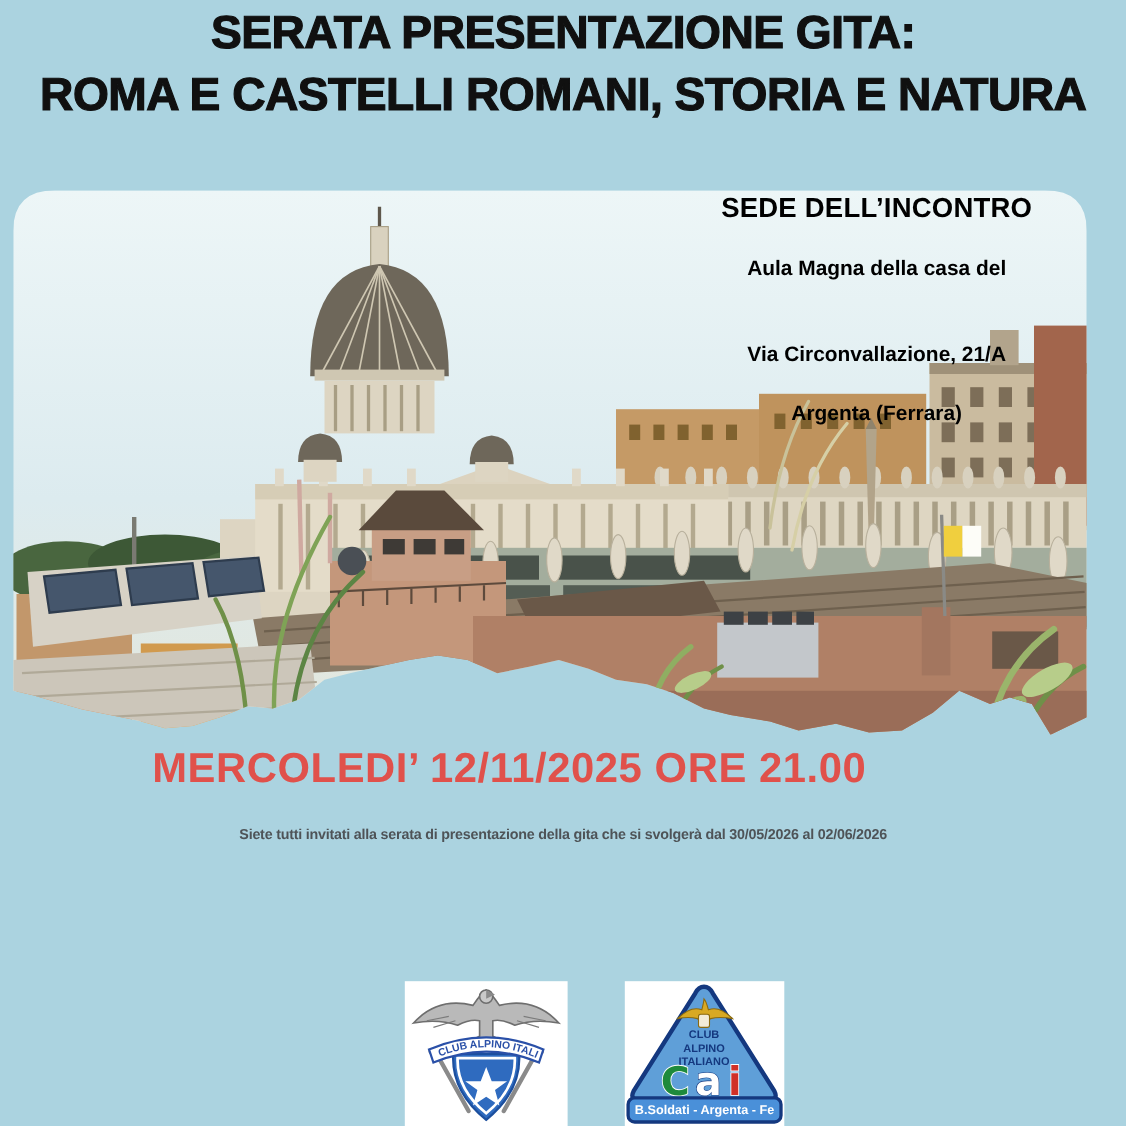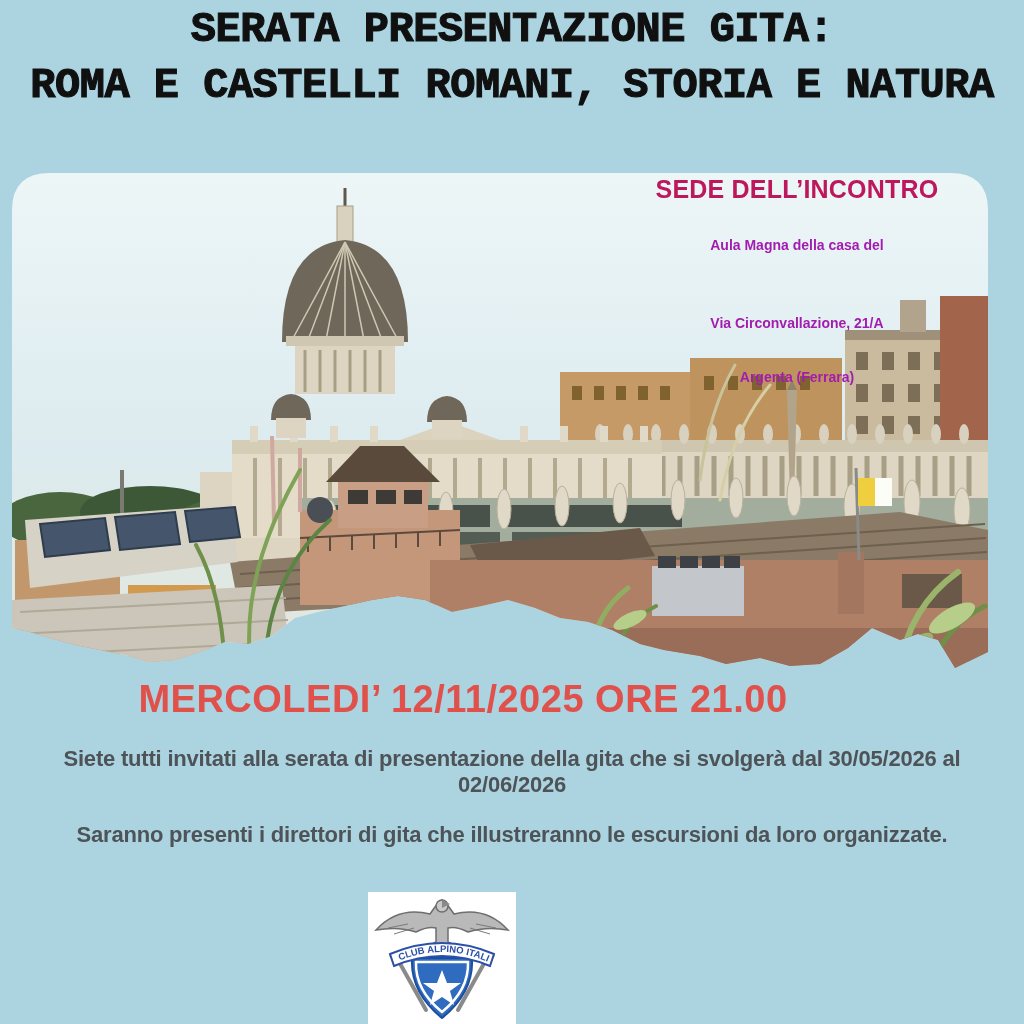--- a/index.html
+++ b/index.html
@@ -3,43 +3,43 @@
 <meta charset="utf-8">
 <style>
   html,body{margin:0;padding:0;}
   .poster{
     position:relative;width:1024px;height:1024px;overflow:hidden;
     background:#abd3e0;font-family:"Liberation Sans",sans-serif;
   }
   
   .title{
     position:absolute;top:2px;left:0;width:1024px;text-align:center;
-    color:#101010;font-family:Liberation Mono, monospace;font-weight:bold;
+    color:#101010;font-family:Liberation Sans, sans-serif;font-weight:bold;
   }
   .title .line{font-size:42px;line-height:56px;letter-spacing:-0.5px;
     -webkit-text-stroke:1.1px #101010;white-space:nowrap;}
   
   .photo-svg{position:absolute;top:0;left:0;}
   
   .venue{
     position:absolute;top:175px;left:632px;width:330px;text-align:center;
   }
-  .venue .heading{color:#be185d;font-size:25px;font-weight:bold;letter-spacing:0.2px;margin-bottom:22px;}
-  .venue .addr{color:#a21caf;font-size:14px;font-weight:bold;line-height:26px;margin-top:28px;}
+  .venue .heading{color:#000000;font-size:25px;font-weight:bold;letter-spacing:0.2px;margin-bottom:22px;}
+  .venue .addr{color:#000000;font-size:19px;font-weight:bold;line-height:26px;margin-top:28px;}
   .venue .gap{height:24px;}
   
   .date{
     position:absolute;top:678px;left:0;width:926px;text-align:center;
     color:#e0514b;font-size:38px;font-weight:bold;letter-spacing:0.5px;
   }
   
   .body-copy{position:absolute;top:746px;left:12px;width:1000px;text-align:center;}
   .body-copy p{
     margin:0 auto 24px auto;max-width:1000px;
-    color:#4e5357;font-size:22px;font-weight:bold;line-height:26px;letter-spacing:-0.2px;
+    color:#4e5357;font-size:13px;font-weight:bold;line-height:26px;letter-spacing:-0.2px;
   }
   
   .logo-card{position:absolute;background:#ffffff;}
   .logo-left{top:892px;left:368px;width:148px;height:132px;}
   .logo-right{top:892px;left:568px;width:145px;height:132px;}
 </style>
 </head>
 <body>
 
 <div class="poster">
@@ -365,21 +365,20 @@
     <div class="addr">Aula Magna della casa del</div>
     <div class="gap"></div>
     <div class="addr">Via Circonvallazione, 21/A</div>
     <div class="addr">Argenta (Ferrara)</div>
   </div>
 
   <div class="date">MERCOLEDI’ 12/11/2025 ORE 21.00</div>
 
   <div class="body-copy">
     <p>Siete tutti invitati alla serata di presentazione della gita che si svolgerà dal 30/05/2026 al 02/06/2026</p>
-    <p>Saranno presenti i direttori di gita che illustreranno le escursioni da loro organizzate.</p>
   </div>
 
   <div class="logo-card logo-left">
     <svg width="148" height="132" viewBox="0 0 148 132" aria-hidden="true">
       <defs>
         <path id="bannerArc" d="M 28 70 Q 74 50 120 70"></path>
       </defs>
 
       <g>
         <path d="M 8 38 Q 30 14 62 22 Q 70 10 74 8 Q 78 10 86 22 Q 118 14 140 38
@@ -410,14 +409,43 @@
 
       <g>
         <path d="M 22 62 Q 74 40 126 62 L 122 74 Q 74 54 26 74 Z" fill="#ffffff" stroke="#2a50a8" stroke-width="2"></path>
         <text font-family="Liberation Sans, sans-serif" font-size="9.5" font-weight="bold" fill="#2a50a8">
           <textPath href="#bannerArc" startOffset="4">CLUB ALPINO ITALIANO</textPath>
         </text>
       </g>
     </svg>
   </div>
 
+  <div class="logo-card logo-right">
+    <svg width="145" height="132" viewBox="0 0 145 132" aria-hidden="true">
+
+      <path d="M 72 5 Q 77 5 80 11 L 136 100 Q 140 108 130 108 L 14 108 Q 4 108 8 100 L 64 11 Q 67 5 72 5 Z" fill="#5f9fd8" stroke="#14387f" stroke-width="4"></path>
+
+      <g>
+        <path d="M 48 34 Q 60 22 70 26 Q 72 18 72 16 Q 74 18 76 26 Q 86 22 98 34
+                 Q 86 32 78 34 Q 74 38 72 38 Q 70 38 66 34 Q 58 32 48 34 Z" fill="#d8a923" stroke="#8a6a10" stroke-width="1"></path>
+        <rect x="67" y="30" width="10" height="12" rx="2" fill="#f3ecd8" stroke="#8a6a10" stroke-width="1"></rect>
+      </g>
+
+      <g font-family="Liberation Sans, sans-serif" font-weight="bold" fill="#14387f" text-anchor="middle">
+        <text x="72" y="52" font-size="10">CLUB</text>
+        <text x="72" y="64" font-size="10">ALPINO</text>
+        <text x="72" y="76" font-size="10">ITALIANO</text>
+      </g>
+
+      <g font-family="DejaVu Sans, sans-serif" font-weight="bold" font-size="36" text-anchor="middle" stroke="#ffffff" stroke-width="1.5" paint-order="stroke">
+        <text x="46" y="103" fill="#1e8a3c">C</text>
+        <text x="76" y="103" fill="#ffffff" stroke="#14387f" stroke-width="1">a</text>
+        <text x="100" y="103" fill="#d03028">i</text>
+      </g>
+
+      <g>
+        <rect x="3" y="106" width="139" height="22" rx="6" fill="#4a90d9" stroke="#14387f" stroke-width="3"></rect>
+        <text x="72.5" y="121" font-family="Liberation Sans, sans-serif" font-size="11.5" font-weight="bold" fill="#ffffff" text-anchor="middle">B.Soldati - Argenta - Fe</text>
+      </g>
+    </svg>
+  </div>
 
 </div>
 
 </body></html>

